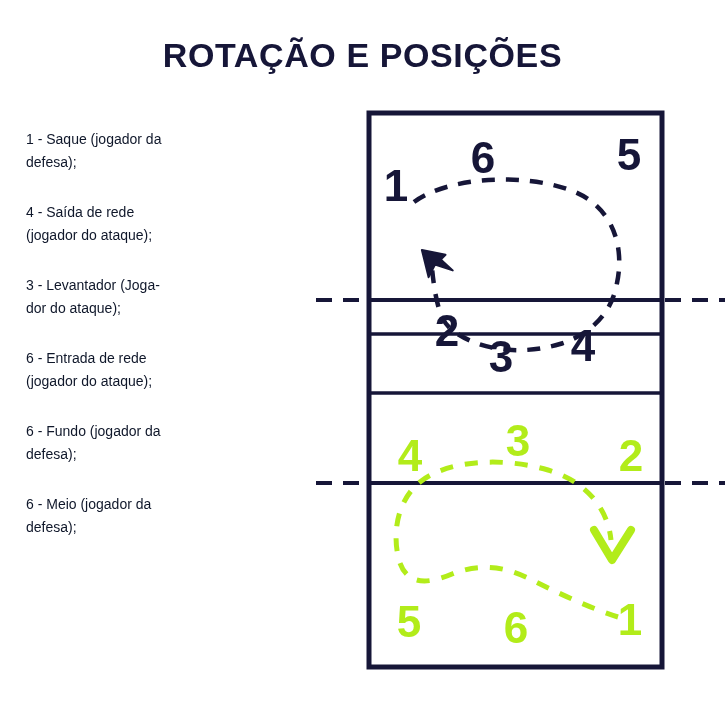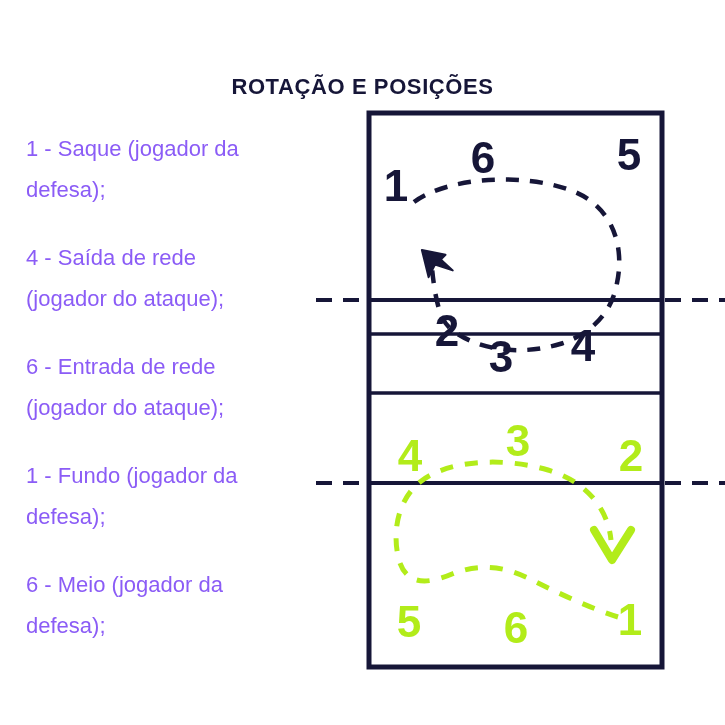--- a/index.html
+++ b/index.html
@@ -15,37 +15,36 @@
     background: #ffffff;
     overflow: hidden;
     font-family: "Liberation Sans", sans-serif;
   }
   #title {
     position: absolute;
     left: 0;
     top: 36px;
     width: 725px;
     text-align: center;
-    font-size: 22px;
+    font-size: 34px;
     font-weight: bold;
     letter-spacing: 0.6px;
     color: #161638;
     font-family: "Liberation Sans", sans-serif;
-    margin-top: 38px;
   }
   #legend {
     position: absolute;
     left: 26px;
     top: 128px;
     width: 300px;
   }
   .legend-item {
-    font-size: 22px;
-    line-height: 41px;
-    color: #8b5cf6;
+    font-size: 14px;
+    line-height: 23px;
+    color: #0f172a;
     margin-bottom: 27px;
     font-family: "Liberation Sans", sans-serif;
     white-space: pre-line;
   }
   .legend-item:last-child { margin-bottom: 8px; }
   #court-wrap {
     position: absolute;
     left: 0;
     top: 0;
     width: 725px;
@@ -70,23 +69,25 @@
 
 <div id="page">
 
   <div id="title">ROTAÇÃO E POSIÇÕES</div>
 
   <div id="legend">
     <div class="legend-item">1 - Saque (jogador da
 defesa);</div>
     <div class="legend-item">4 - Saída de rede
 (jogador do ataque);</div>
+    <div class="legend-item">3 - Levantador (Joga-
+dor do ataque);</div>
     <div class="legend-item">6 - Entrada de rede
 (jogador do ataque);</div>
-    <div class="legend-item">1 - Fundo (jogador da
+    <div class="legend-item">6 - Fundo (jogador da
 defesa);</div>
     <div class="legend-item">6 - Meio (jogador da
 defesa);</div>
   </div>
 
   <div id="court-wrap">
     <svg id="court-svg" width="725" height="725" viewBox="0 0 725 725" xmlns="http://www.w3.org/2000/svg">
 
       <rect x="369" y="113" width="293" height="554" fill="none" stroke="#161638" stroke-width="5"></rect>
 

